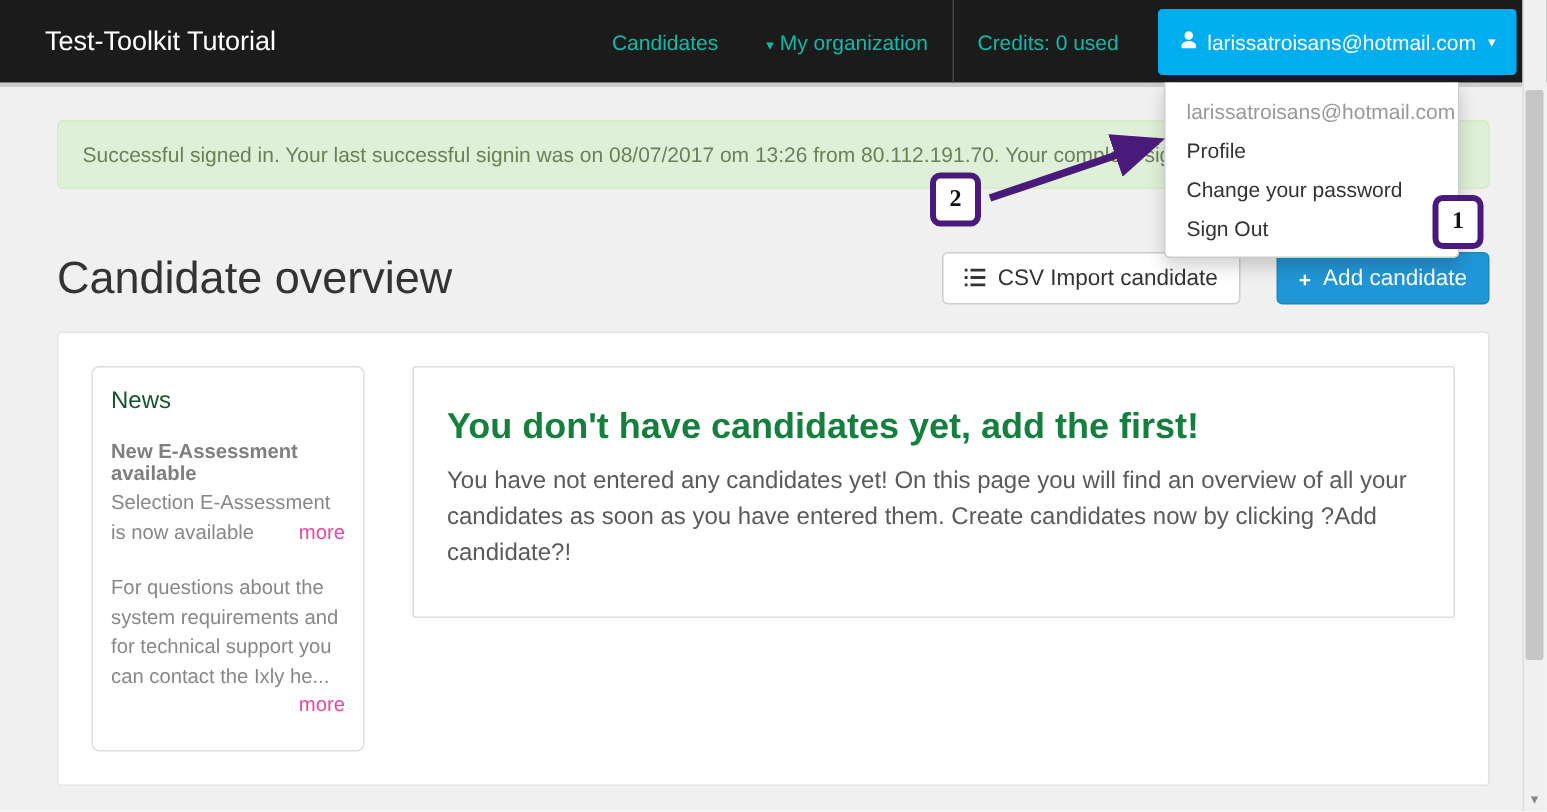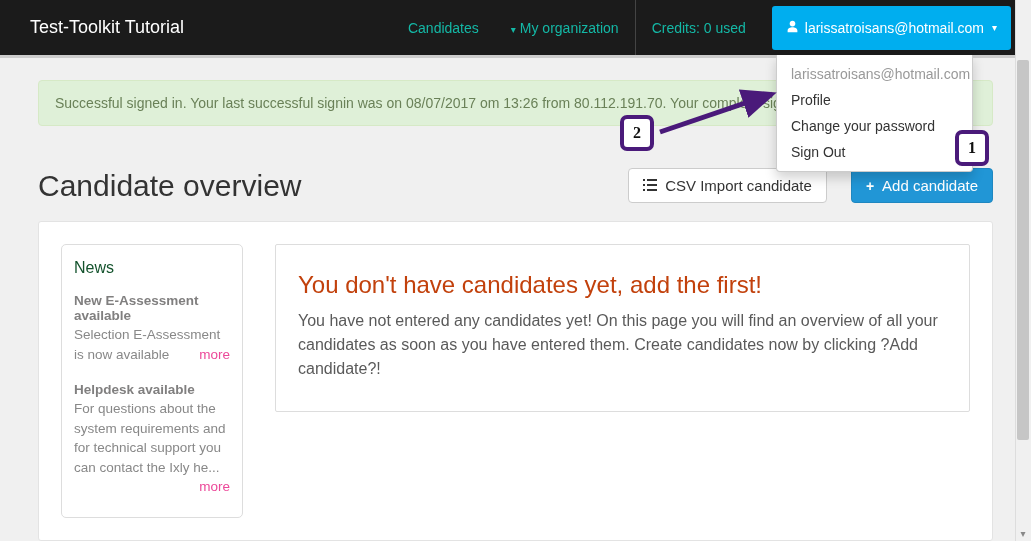--- a/index.html
+++ b/index.html
@@ -27,21 +27,21 @@
 
     .panel-white { background: #fff; border: 1px solid #e3e3e3; border-radius: 3px; padding: 22px; display: flex; gap: 32px; }
     .news-box { width: 182px; border: 1px solid #ddd; border-radius: 5px; padding: 14px 12px 20px; }
     .news-box h4 { font-size: 16px; font-weight: 400; color: #14532d; margin-bottom: 16px; }
     .news-item { margin-bottom: 18px; }
     .news-item .nt { font-weight: bold; color: #807f7f; font-size: 13.5px; margin-bottom: 2px; }
     .news-item .nd { color: #888; font-size: 13.5px; line-height: 1.45; }
     .news-item .more { float: right; color: #ec4899; cursor: pointer; font-size: 13.5px; }
 
     .empty-box { flex: 1; border: 1px solid #ddd; border-radius: 2px; padding: 26px 22px 30px; align-self: flex-start; }
-    .empty-box h3 { font-size: 24px; font-weight: 400; color: #c2410c; margin-bottom: 10px; }
+    .empty-box h3 { font-size: 24px; font-weight: 700; color: #15803d; margin-bottom: 10px; }
     .empty-box p { font-size: 16px; color: #5a5a5a; line-height: 1.5; }
 
     .dropdown { position: absolute; top: 55px; right: 58px; width: 197px; background: #fff; border: 1px solid #ccc; border-top: none; border-radius: 0 0 4px 4px; box-shadow: 0 6px 12px rgba(0,0,0,.175); z-index: 10; padding: 6px 0; }
     .dropdown .dd-item { padding: 5px 14px; font-size: 14px; color: #333; cursor: pointer; white-space: nowrap; overflow: hidden; }
     .dropdown .dd-item.disabled { color: #999; cursor: default; }
 
     .annot { position: absolute; z-index: 20; }
     .ann-box { background: #fff; border: 4px solid #4a1a7a; border-radius: 7px; width: 34px; height: 36px; display: flex; align-items: center; justify-content: center; font-weight: bold; font-size: 16px; font-family: Georgia, serif; color: #111; }
     .ann-1 { top: 130px; right: 42px; }
     .ann-2 { top: 115px; left: 620px; }
@@ -110,21 +110,20 @@
     <div class="news-box">
       <h4>News</h4>
       <div class="news-item">
         <div class="nt">New E-Assessment available</div>
         <div class="nd">
           <span>Selection E-Assessment is now available</span>
           <span class="more">more</span>
         </div>
       </div>
       <div class="news-item">
-        <div class="nt">Helpdesk available</div>
         <div class="nd">
           <span>For questions about the system requirements and for technical support you can contact the Ixly he...</span>
           <span class="more">more</span>
         </div>
       </div>
     </div>
 
     <div class="empty-box">
       <h3>You don't have candidates yet, add the first!</h3>
       <p>You have not entered any candidates yet! On this page you will find an overview of all your candidates as soon as you have entered them. Create candidates now by clicking ?Add candidate?!</p>

